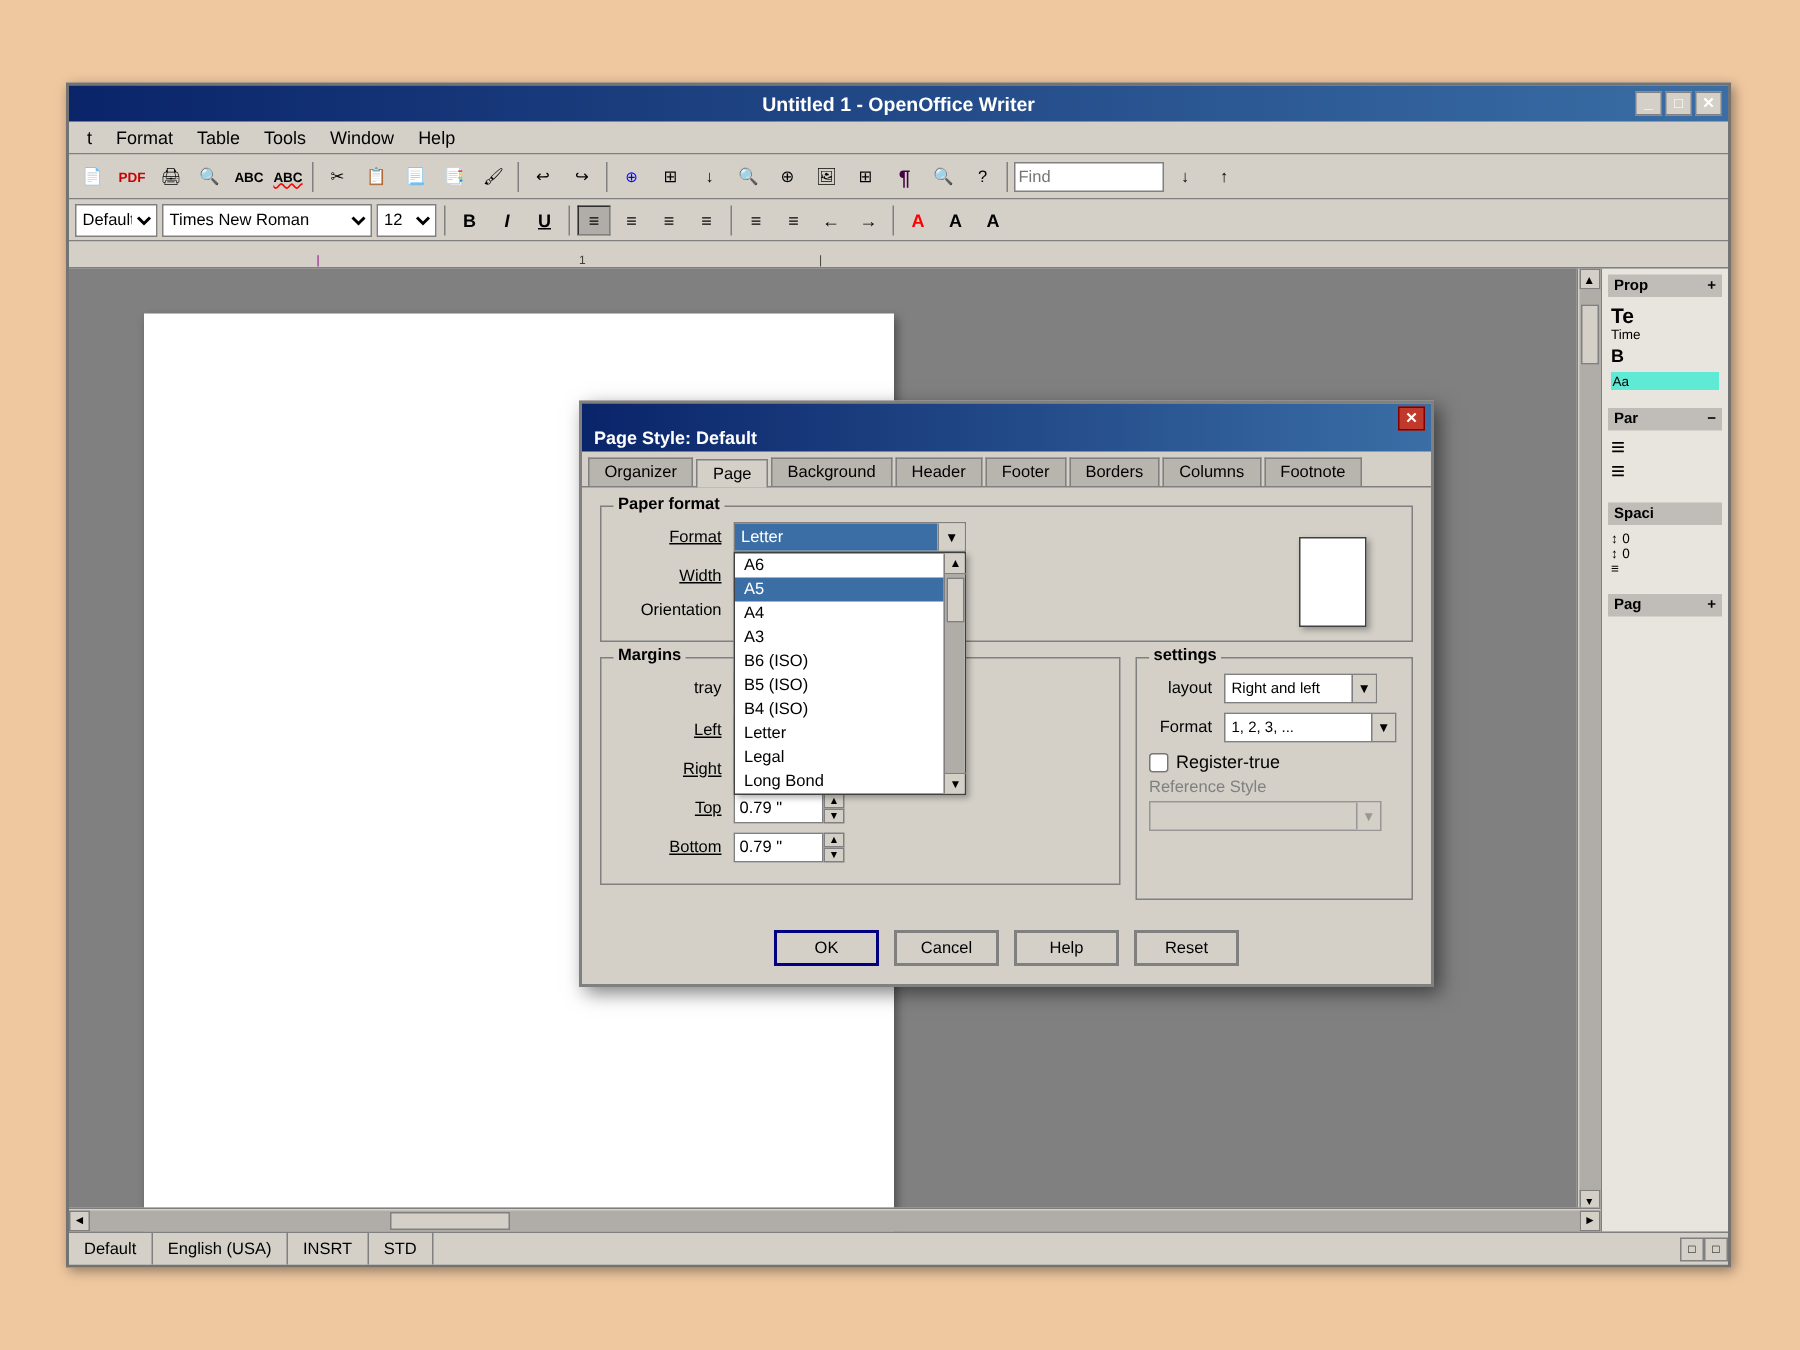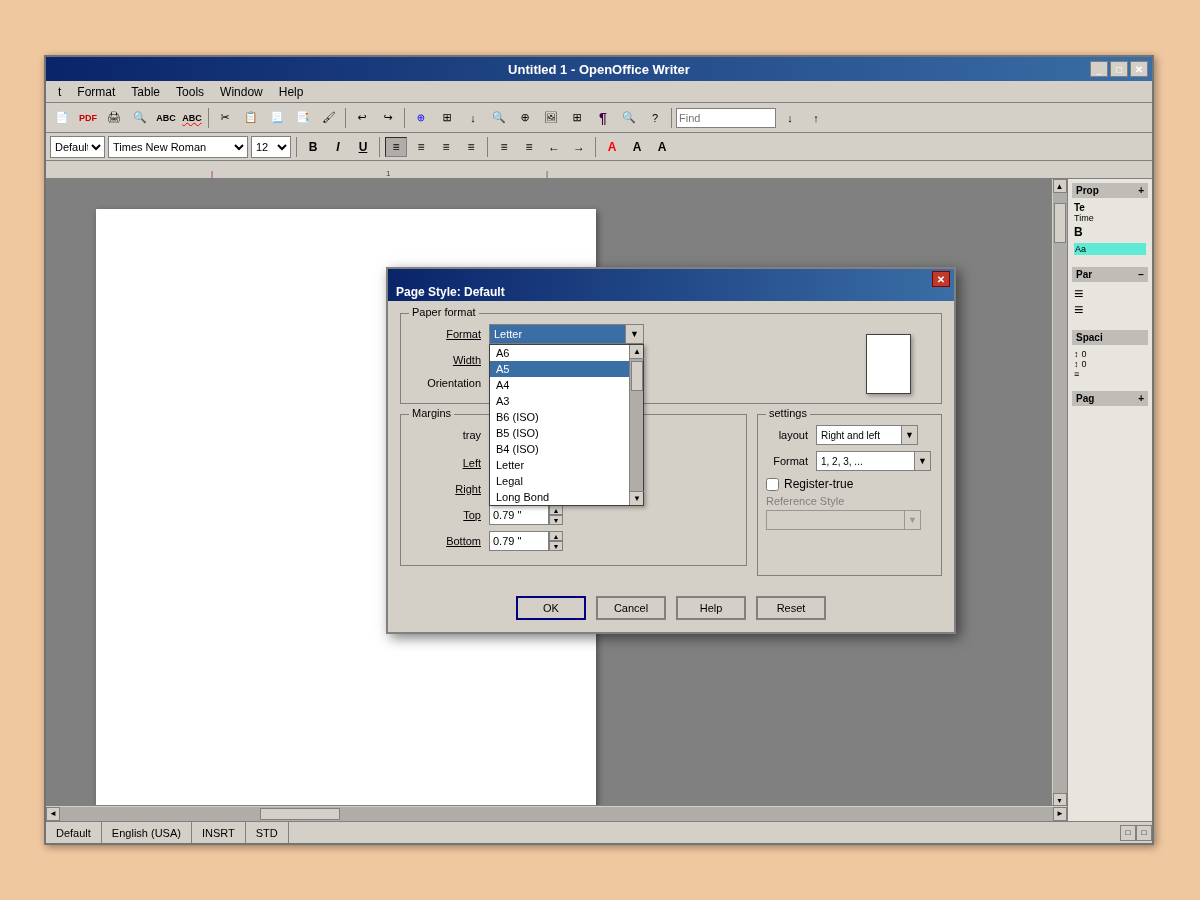--- a/index.html
+++ b/index.html
@@ -345,20 +345,21 @@
       margin-bottom: 10px;
       position: relative;
     }
     .section-box-label {
       position: absolute;
       top: -8px;
       left: 8px;
       background: #d4d0c8;
       padding: 0 3px;
       font-size: 11px;
+      font-weight: bold;
     }
 
     .form-row {
       display: flex;
       align-items: center;
       margin-bottom: 6px;
     }
     .form-label {
       width: 80px;
       font-size: 11px;
@@ -581,21 +582,21 @@
       </div>
     </div>
 
     <div class="right-panel">
       <div class="panel-section">
         <div class="panel-header">
           <span>Prop</span>
           <span>+</span>
         </div>
         <div class="panel-content">
-          <div style="font-size:10px;font-weight:bold;">Te</div>
+          <div style="font-size:14px;font-weight:bold;">Te</div>
           <div style="font-size:9px;">Time</div>
           <div style="font-size:12px;font-weight:bold;margin-top:2px;">B</div>
           <div style="margin-top:4px;font-size:9px;background:#5eead4;padding:1px;">Aa</div>
         </div>
       </div>
       <div class="panel-section">
         <div class="panel-header">
           <span>Par</span>
           <span>−</span>
         </div>
@@ -658,20 +659,30 @@
     </div>
   </div>
 
   <div class="dialog">
 
     <div class="dialog-title-bar">
       <span>Page Style: Default</span>
       <div class="dialog-close-btn">✕</div>
     </div>
 
+    <div class="dialog-tabs">
+      <div class="dialog-tab">Organizer</div>
+      <div class="dialog-tab active">Page</div>
+      <div class="dialog-tab">Background</div>
+      <div class="dialog-tab">Header</div>
+      <div class="dialog-tab">Footer</div>
+      <div class="dialog-tab">Borders</div>
+      <div class="dialog-tab">Columns</div>
+      <div class="dialog-tab">Footnote</div>
+    </div>
 
     <div class="dialog-content">
 
       <div class="section-box" style="position:relative;padding:10px 8px 8px;margin-bottom:10px;">
         <div class="section-box-label">Paper format</div>
 
         <div class="paper-preview">
           <div class="paper-icon"></div>
         </div>
 

